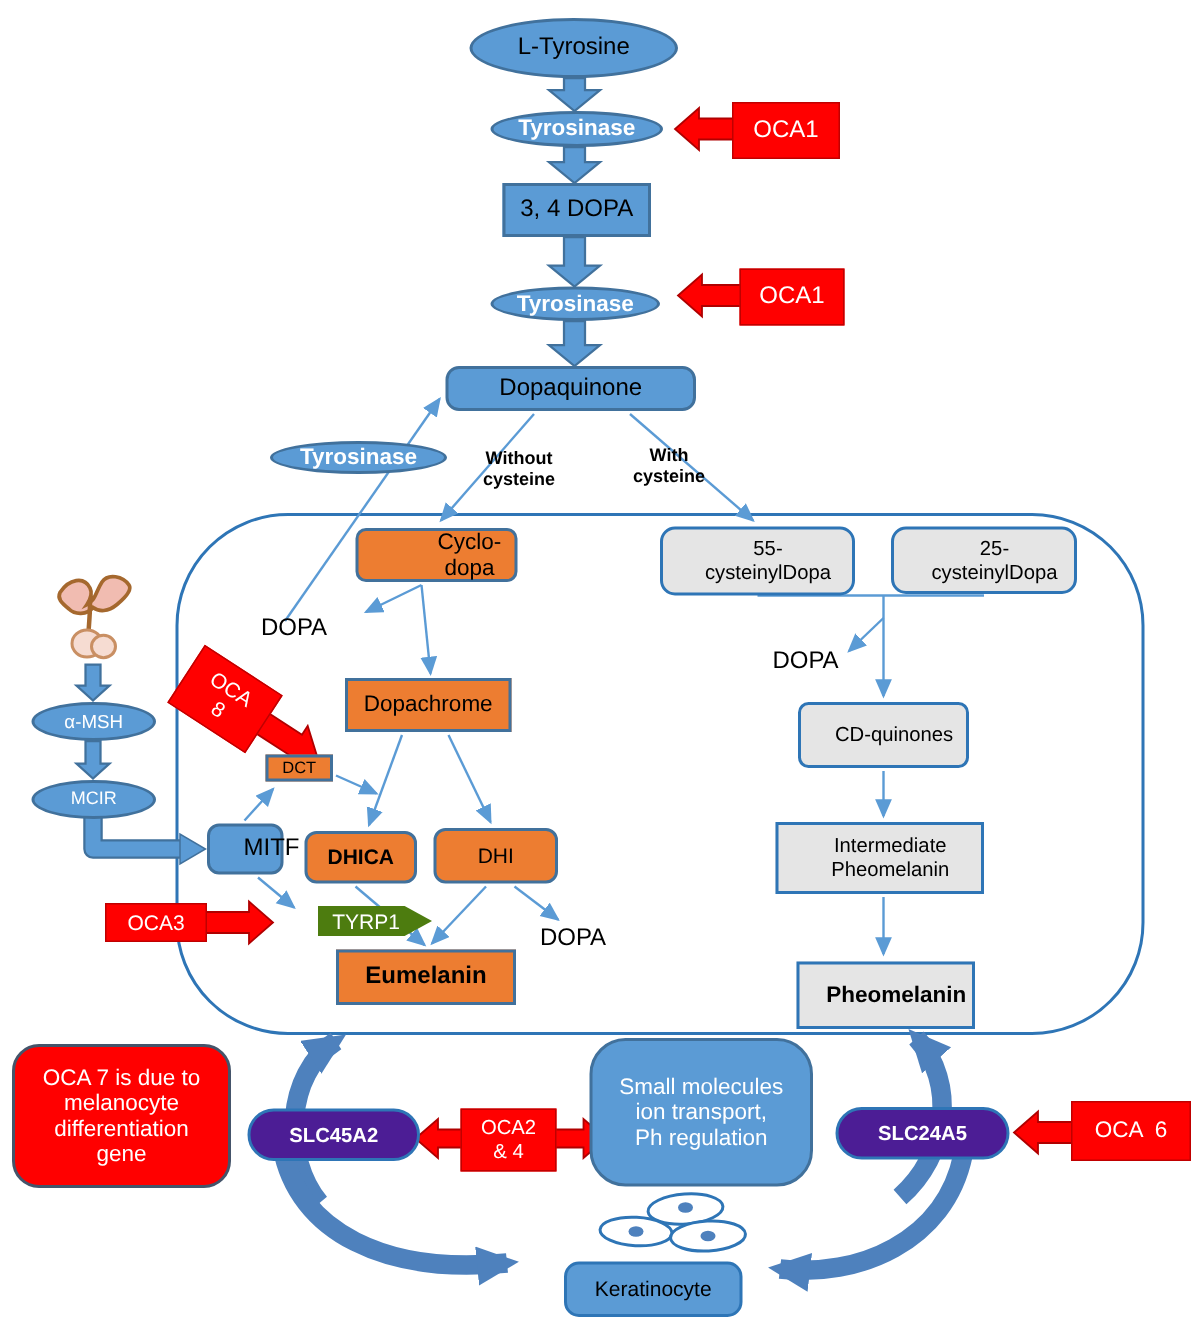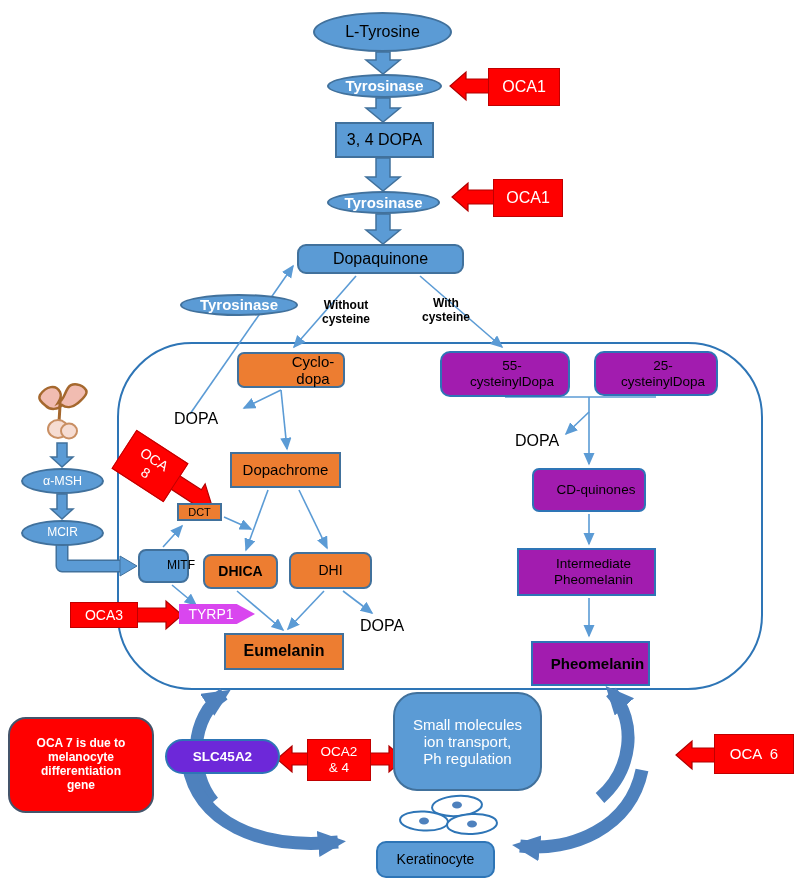--- a/index.html
+++ b/index.html
@@ -4,31 +4,31 @@
 <style>
   html,body{margin:0;padding:0;background:#fff;}
   .canvas{position:relative;width:800px;height:880px;background:#fff;overflow:hidden;
           font-family:"Liberation Sans", sans-serif;}
   .abs{position:absolute;box-sizing:border-box;}
   .center{display:flex;align-items:center;justify-content:center;text-align:center;line-height:1.15;}
   .ellipse{border-radius:50%;}
   .blue{background:#5B9BD5;border:2px solid #41719C;color:#000;}
   .bluebox{background:#5B9BD5;border:2px solid #41719C;color:#000;}
   .orangebox{background:#ED7D31;border:2px solid #41719C;color:#000;}
-  .yellowbox{background:#a21caf;border:2px solid #2E75B6;color:#000;padding-left:14px;}
+  .yellowbox{background:#e5e5e5;border:2px solid #2E75B6;color:#000;padding-left:14px;}
   .redbox{background:#FF0000;border:1.5px solid #C00000;color:#fff;}
   .white{color:#fff;}
   .bold{font-weight:bold;}
   .preline{white-space:pre-line;}
-  .stadium{border-radius:18px;background:#6d28d9;border:2px solid #2E75B6;}
+  .stadium{border-radius:18px;background:#4c1d95;border:2px solid #2E75B6;}
   .container-box{border:2px solid #2E75B6;border-radius:75px;background:transparent;}
   .lbl{color:#000;}
   svg{position:absolute;left:0;top:0;}
-  .tyrp1{background:#d946ef;color:#fff;
-         clip-path:polygon(0 0,76% 0,100% 50%,76% 100%,0 100%);}
+  .tyrp1{background:#4d7c0f;color:#fff;
+         clip-path:polygon(0 0,76% 0,100% 50%,76% 100%,0 100%);margin-left:33px;}
 </style>
 </head>
 <body>
 
 <div class="canvas">
 
   <div class="abs container-box" style="left:117px;top:342px;width:646px;height:348px;"></div>
 
   <svg width="800" height="888" viewBox="0 0 800 888">
     <defs>
@@ -139,21 +139,21 @@
 
   <div class="abs center lbl" style="left:169px;top:408px;width:54px;height:22px;font-size:16px;">DOPA</div>
 
   <div class="abs redbox center preline" style="left:119px;top:443px;width:62px;height:46px;font-size:14px;transform:rotate(33deg);">OCA
 8</div>
 
   <div class="abs orangebox center" style="left:230px;top:452px;width:111px;height:36px;font-size:15px;">Dopachrome</div>
 
   <div class="abs orangebox center" style="left:177px;top:503px;width:45px;height:18px;font-size:11px;">DCT</div>
 
-  <div class="abs bluebox center" style="left:138px;top:549px;width:51px;height:34px;font-size:12px;border-radius:8px;padding-left:35px;">MITF</div>
+  <div class="abs bluebox center" style="left:138px;top:549px;width:51px;height:34px;font-size:16px;border-radius:8px;padding-left:35px;">MITF</div>
 
   <div class="abs orangebox center" style="left:203px;top:554px;width:75px;height:35px;font-size:14px;border-radius:8px;font-weight:bold;">DHICA</div>
 
   <div class="abs orangebox center" style="left:289px;top:552px;width:83px;height:37px;font-size:14px;border-radius:8px;">DHI</div>
 
   <div class="abs redbox center" style="left:70px;top:602px;width:68px;height:26px;font-size:14px;">OCA3</div>
 
   <div class="abs tyrp1 center" style="left:179px;top:604px;width:76px;height:20px;font-size:14px;padding-right:12px;">TYRP1</div>
 
   <div class="abs center lbl" style="left:356px;top:615px;width:52px;height:22px;font-size:16px;">DOPA</div>
@@ -172,32 +172,33 @@
 
   <div class="abs yellowbox center preline" style="left:517px;top:548px;width:139px;height:48px;font-size:13.5px;">Intermediate
 Pheomelanin</div>
 
   <div class="abs yellowbox center bold" style="left:531px;top:641px;width:119px;height:45px;font-size:15px;">Pheomelanin</div>
 
   <div class="abs ellipse blue center white" style="left:21px;top:468px;width:83px;height:26px;font-size:12.5px;">α-MSH</div>
 
   <div class="abs ellipse blue center white" style="left:21px;top:520px;width:83px;height:26px;font-size:12px;">MCIR</div>
 
-  <div class="abs redbox center preline" style="left:8px;top:717px;width:146px;height:96px;font-size:12px;border-radius:18px;border:2.5px solid #44546A;font-weight:bold;">OCA 7 is due to
+  <div class="abs redbox center preline" style="left:8px;top:696px;width:146px;height:96px;font-size:15px;border-radius:18px;border:2.5px solid #44546A;">OCA 7 is due to
 melanocyte
 differentiation
 gene</div>
 
   <div class="abs stadium center white bold" style="left:165px;top:739px;width:115px;height:35px;font-size:13.5px;">SLC45A2</div>
 
   <div class="abs redbox center preline" style="left:307px;top:739px;width:64px;height:42px;font-size:13.5px;">OCA2
 &amp; 4</div>
 
   <div class="abs bluebox center white preline" style="left:393px;top:692px;width:149px;height:99px;font-size:15px;border-radius:24px;">Small molecules
 ion transport,
 Ph regulation</div>
 
+  <div class="abs stadium center white bold" style="left:557px;top:738px;width:116px;height:35px;font-size:13.5px;">SLC24A5</div>
 
   <div class="abs redbox center" style="left:714px;top:734px;width:80px;height:40px;font-size:15px;white-space:pre;">OCA  6</div>
 
   <div class="abs bluebox center" style="left:376px;top:841px;width:119px;height:37px;font-size:14px;border-radius:10px;border-color:#2E75B6;">Keratinocyte</div>
 
 </div>
 
 </body></html>

